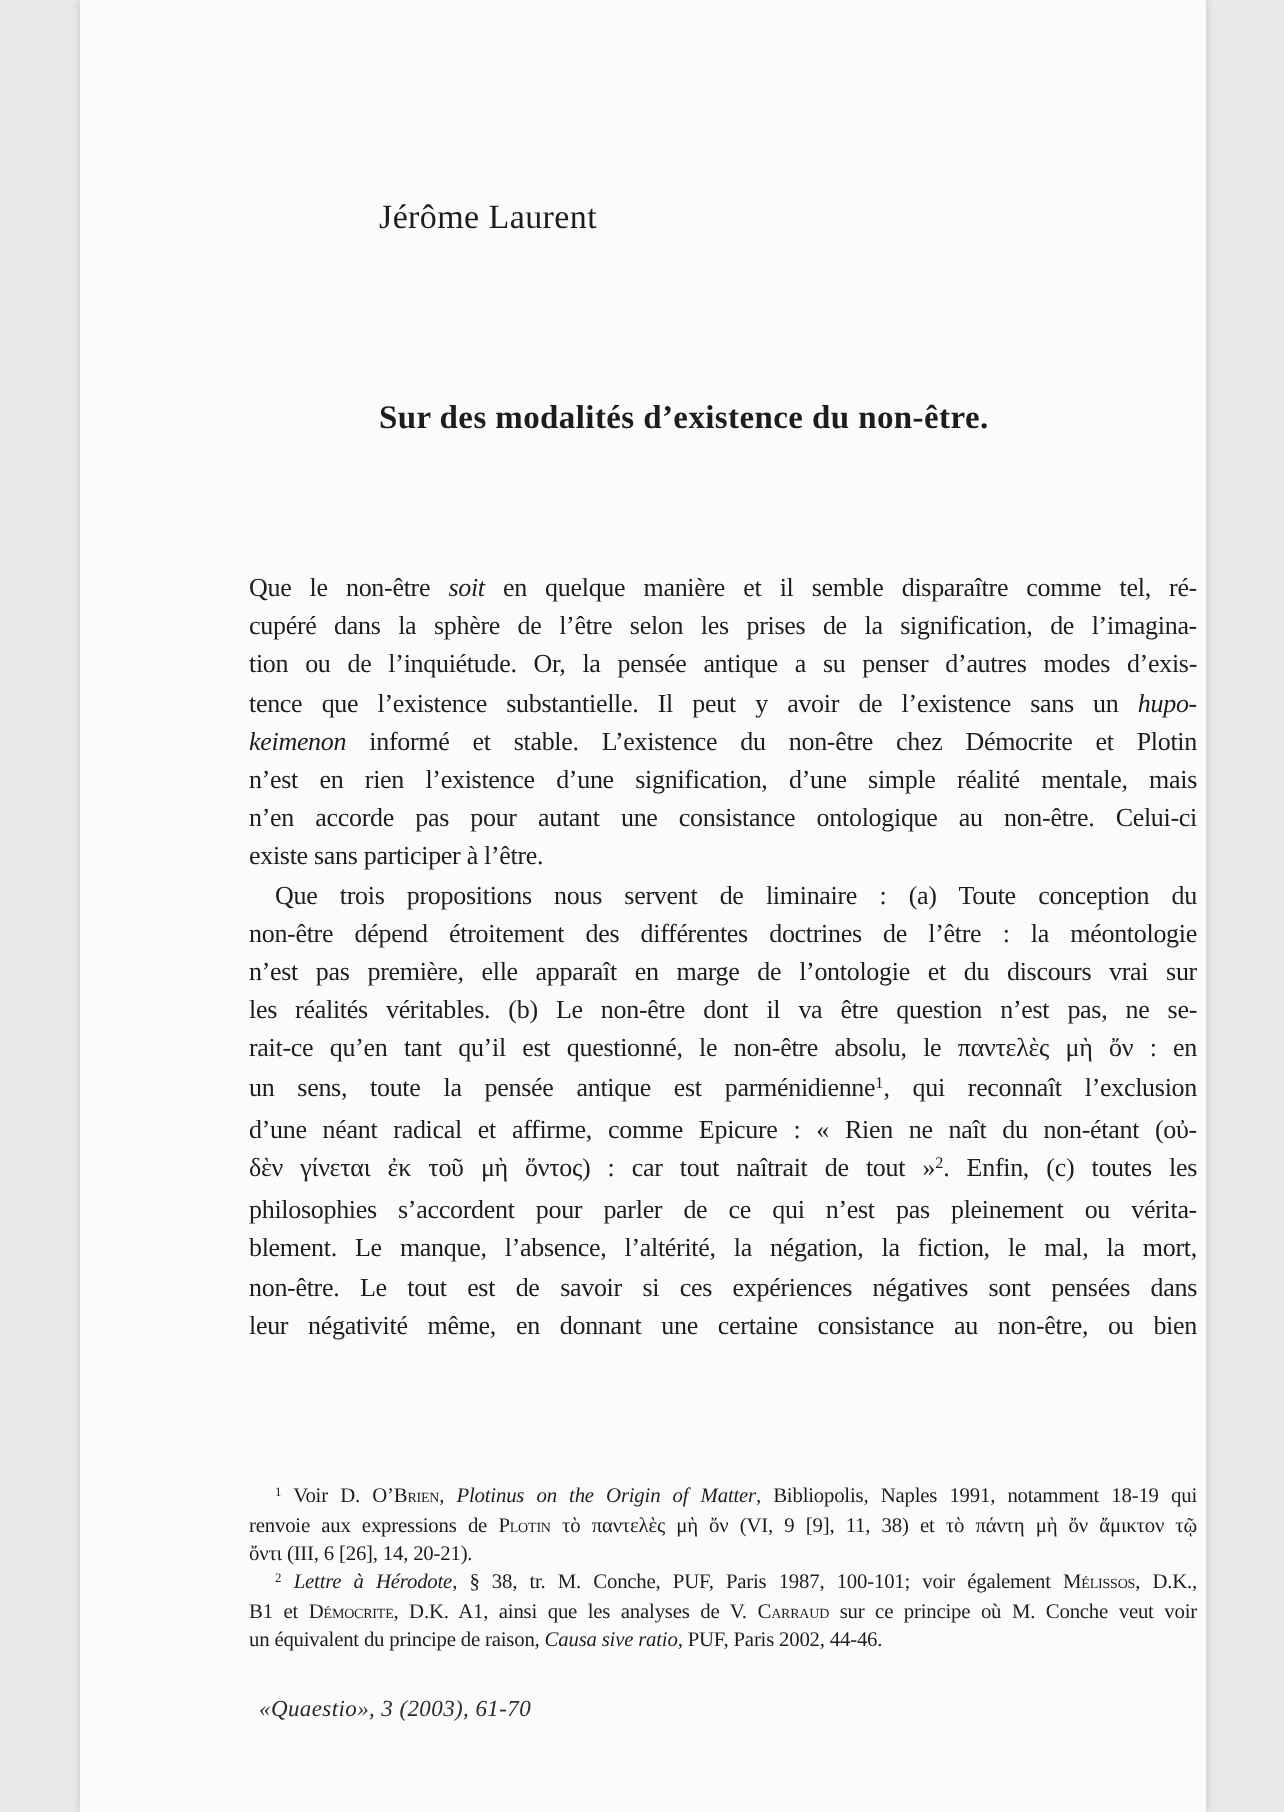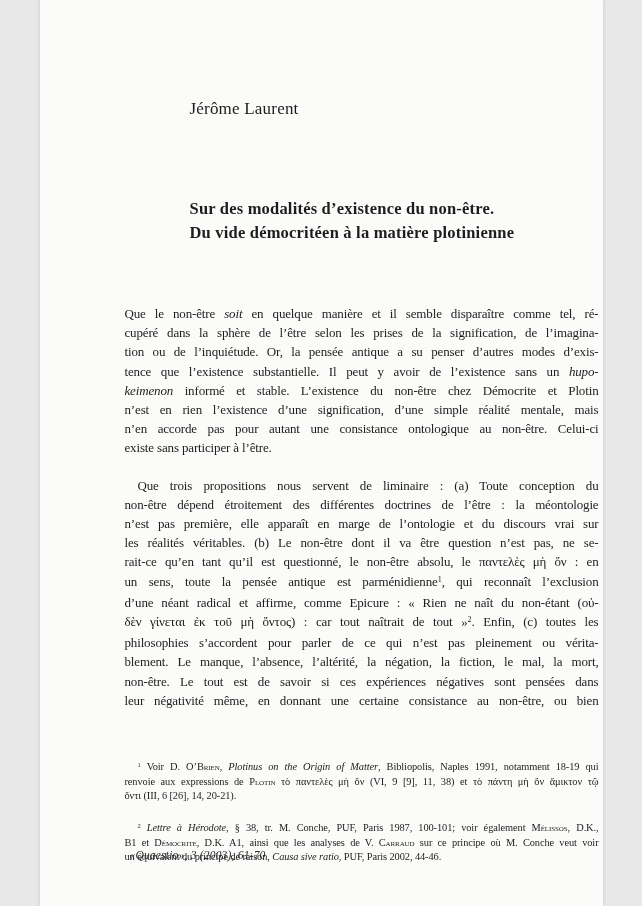--- a/index.html
+++ b/index.html
@@ -15,53 +15,52 @@
   }
   .author{
     position:absolute;left:150px;top:99px;
     font-size:17px;letter-spacing:.2px;
   }
   .title{
     position:absolute;left:150px;top:149px;
     font-size:16.5px;font-weight:bold;line-height:23.5px;letter-spacing:.2px;margin-top:48px;
   }
   .body-text{
-    position:absolute;left:85px;top:304px;width:474px;
+    position:absolute;left:85px;top:284px;width:474px;
     font-size:13px;line-height:19.2px;letter-spacing:-0.15px;
   }
   .footnotes{
     position:absolute;left:85px;top:742px;width:474px;
     font-size:10.4px;line-height:14px;letter-spacing:-0.1px;
   }
   .line{
     text-align:justify;
     text-align-last:justify;
     -moz-text-align-last:justify;
     height:auto;
   }
   .line.nj{text-align:right;text-align-last:left;-moz-text-align-last:left;}
-  .line.ind{text-indent:13px;margin-top:18px;}
+  .line.ind{text-indent:13px;}
   .it{font-style:italic;}
   .sc{font-variant:small-caps;}
   .sup{font-size:.62em;position:relative;top:-.45em;letter-spacing:0;}
   .footer{
     position:absolute;left:90px;top:849px;
     font-size:11.5px;font-style:italic;letter-spacing:.2px;color:#2a2a2a;
   }
 </style>
 </head>
 <body>
 
 <div class="page">
 
   <div class="author">Jérôme Laurent</div>
 
   <div class="title">
     <div>Sur des modalités d’existence du non-être.</div>
-    <div>Du vide démocritéen à la matière plotinienne</div>
   </div>
 
   <div class="body-text">
     <div>
         <div class="line"><span>Que le non-être </span><span class="it">soit</span><span> en quelque manière et il semble disparaître comme tel, ré-</span></div>
         <div class="line"><span>cupéré dans la sphère de l’être selon les prises de la signification, de l’imagina-</span></div>
         <div class="line"><span>tion ou de l’inquiétude. Or, la pensée antique a su penser d’autres modes d’exis-</span></div>
         <div class="line"><span>tence que l’existence substantielle. Il peut y avoir de l’existence sans un </span><span class="it">hupo-</span></div>
         <div class="line"><span class="it">keimenon</span><span> informé et stable. L’existence du non-être chez Démocrite et Plotin</span></div>
         <div class="line"><span>n’est en rien l’existence d’une signification, d’une simple réalité mentale, mais</span></div>

